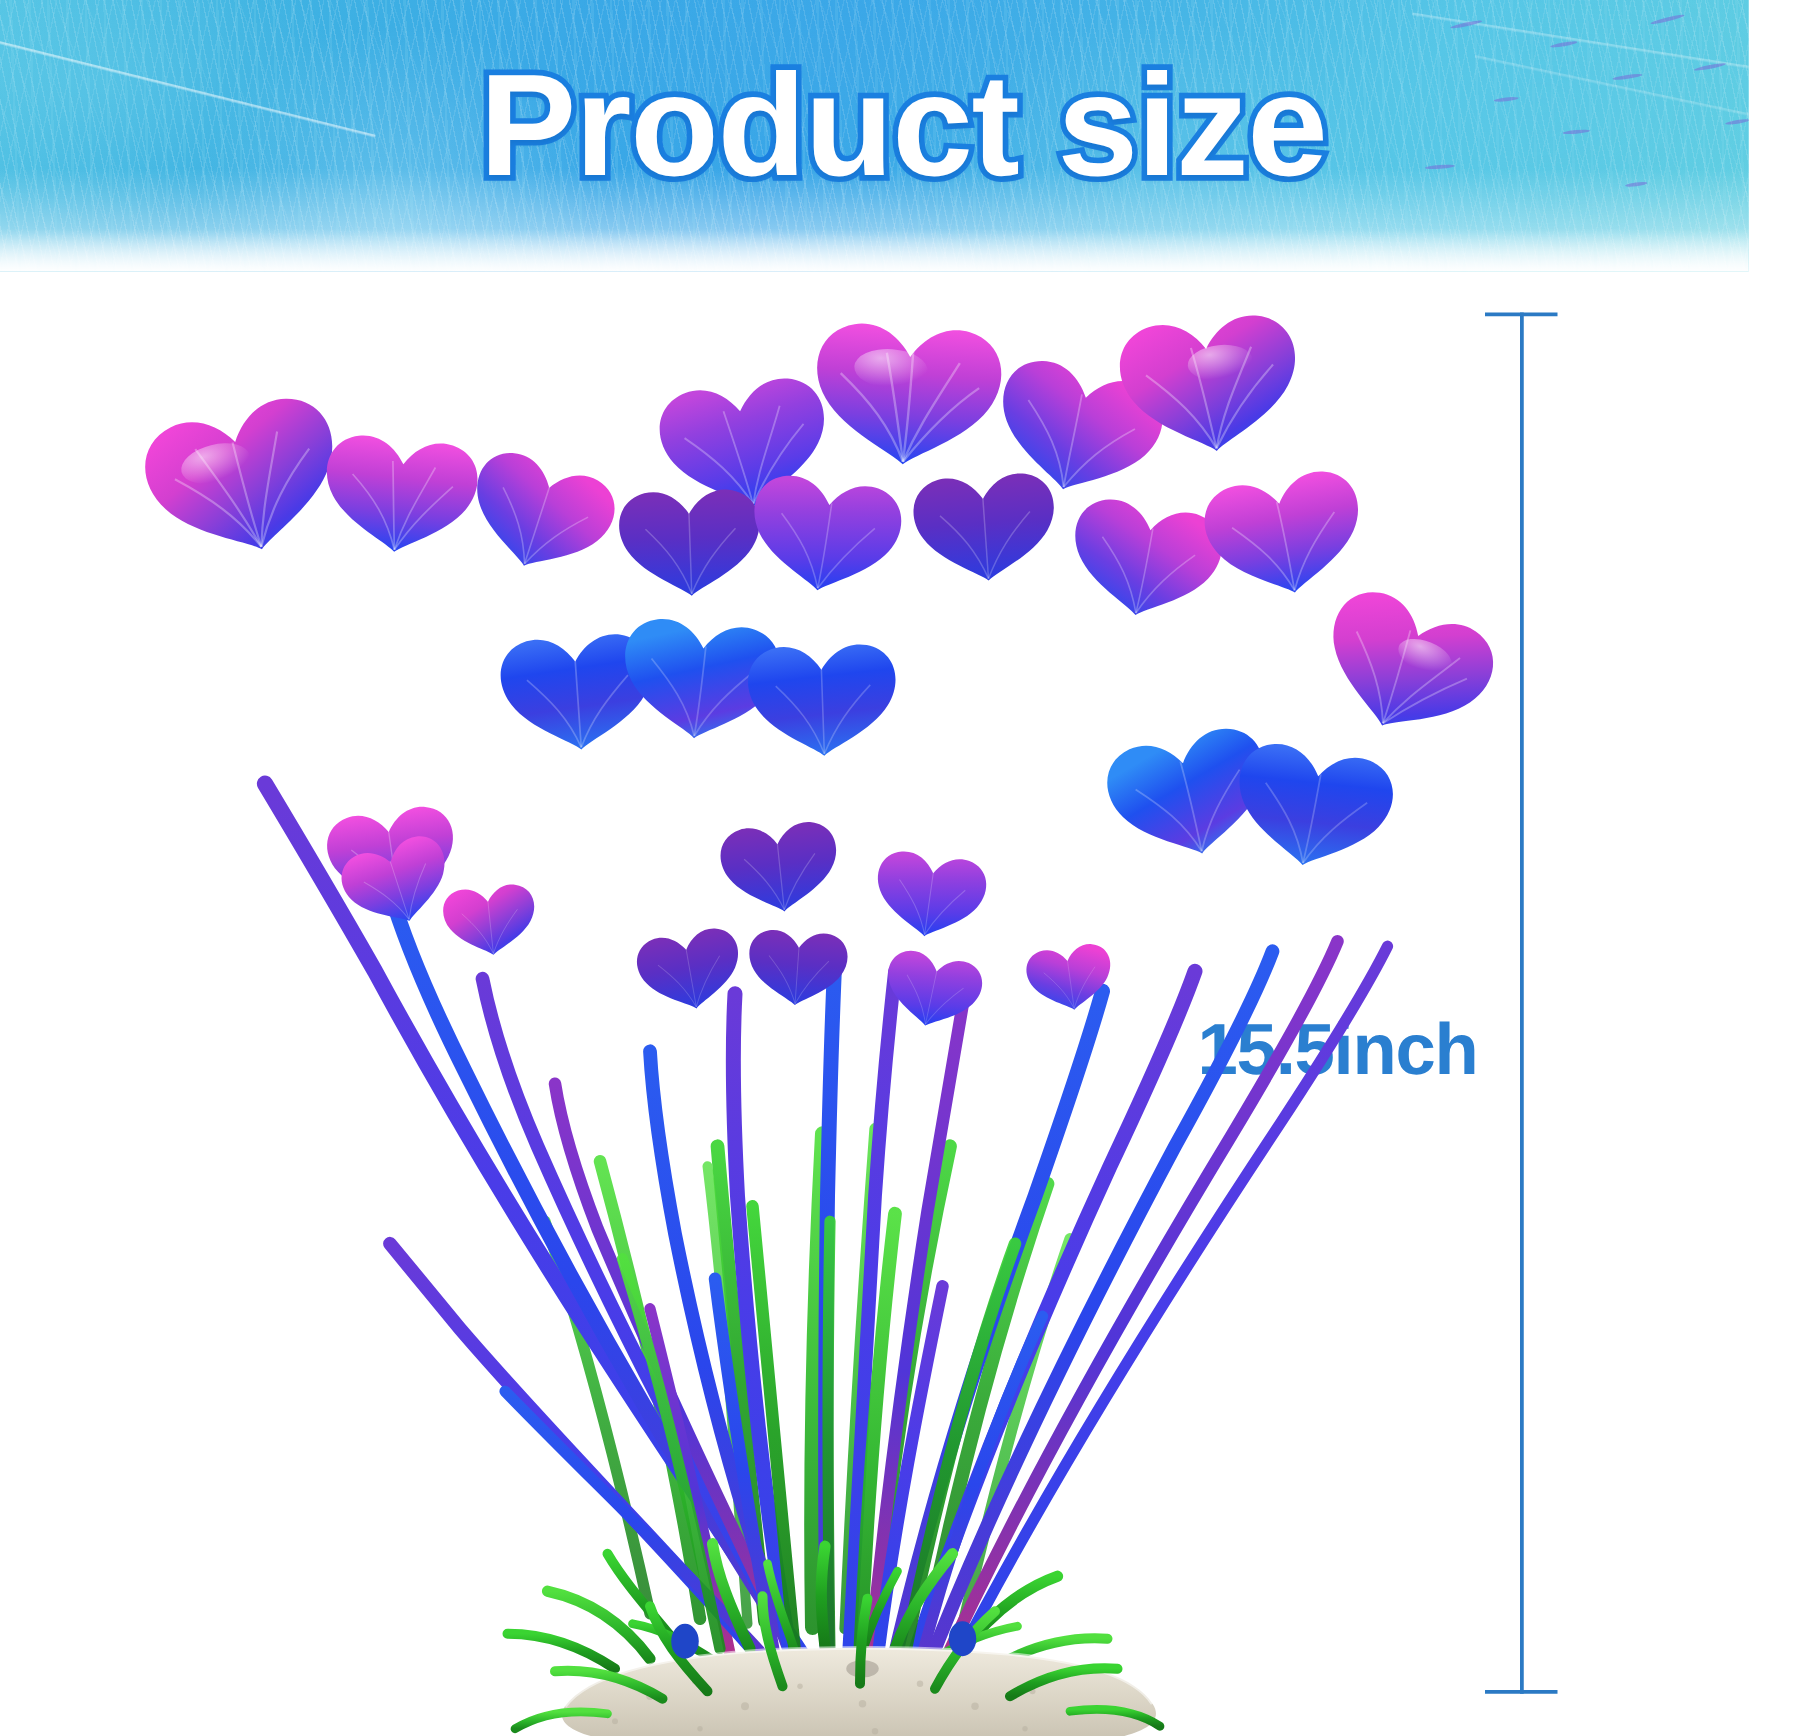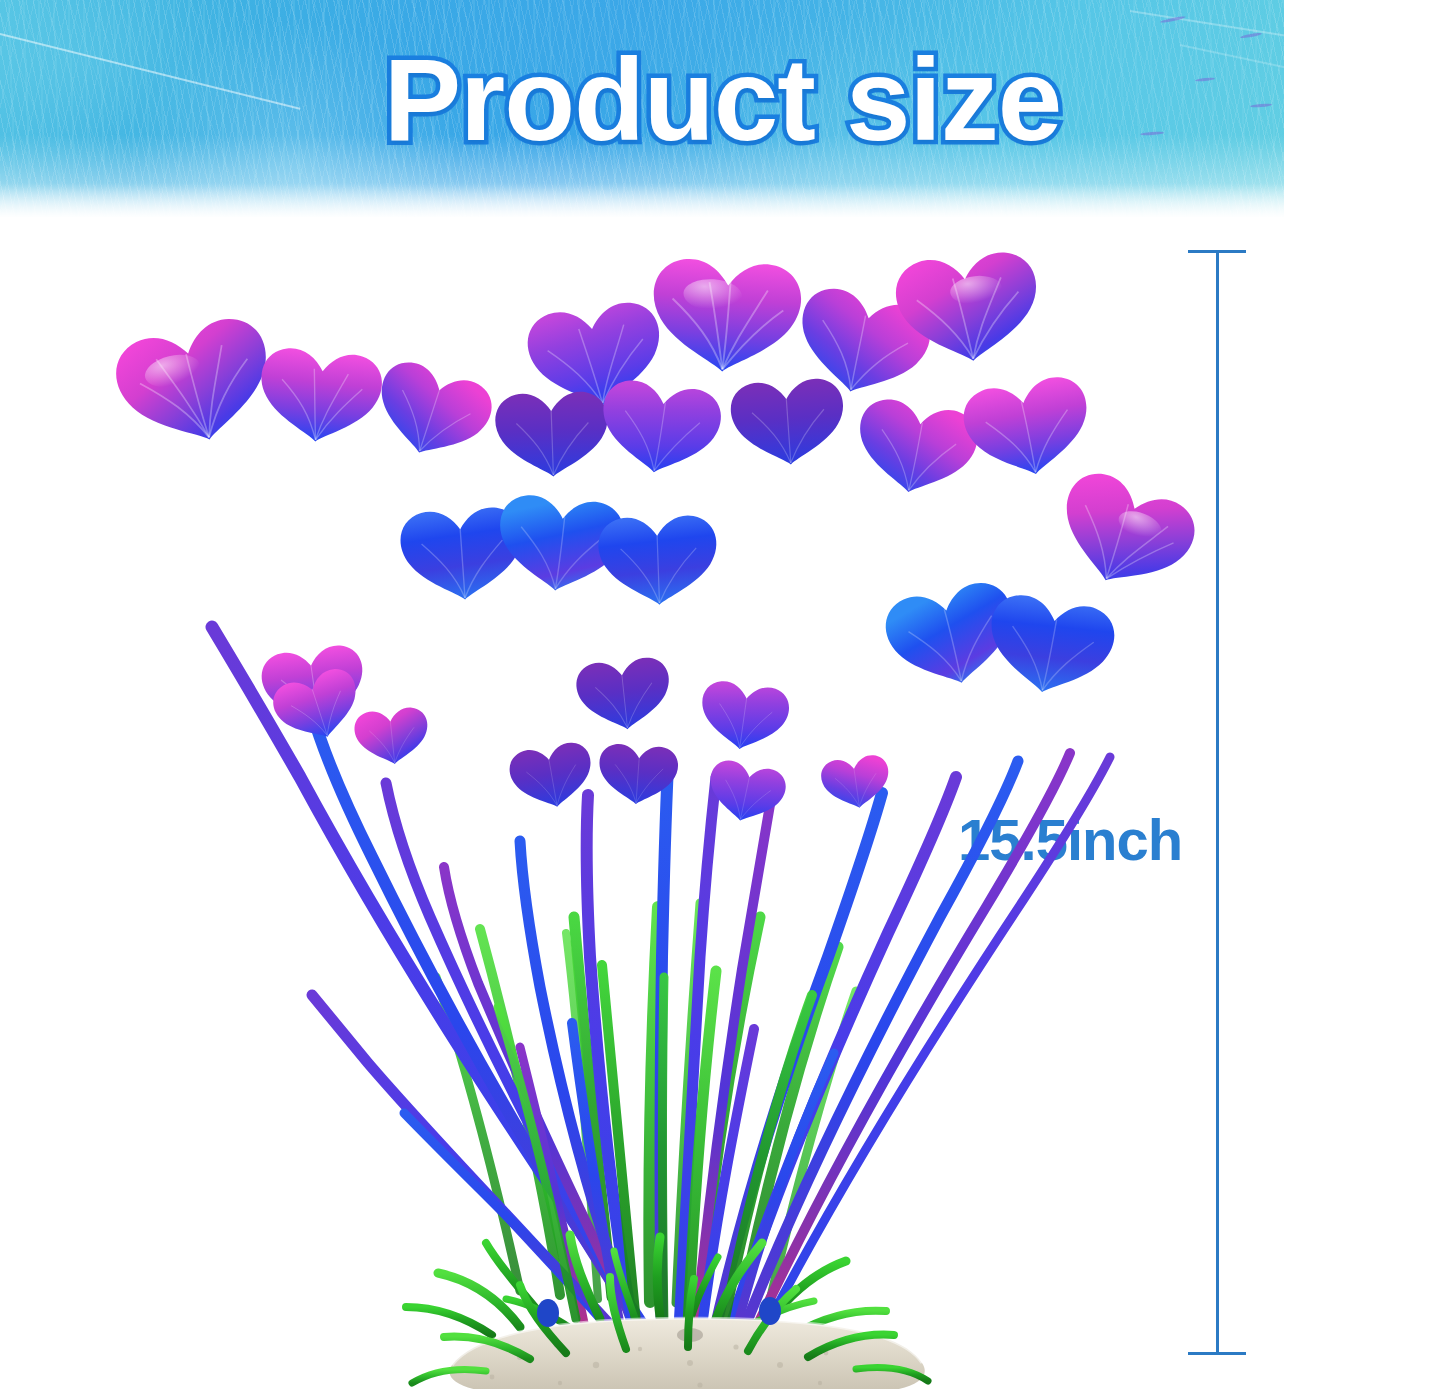--- a/index.html
+++ b/index.html
@@ -6,21 +6,21 @@
   body{
     width:1445px;height:1389px;
     background:#ffffff;
     font-family:"Liberation Sans", sans-serif;
     overflow:hidden;
     position:relative;
   }
 
   
   .banner{
-    position:absolute;left:0;top:0;width:1284px;height:217px;
+    position:absolute;left:0;top:0;width:1399px;height:217px;
     overflow:hidden;
     background:
       linear-gradient(to bottom,
         rgba(255,255,255,0.00) 62%,
         rgba(255,255,255,0.42) 86%,
         rgba(255,255,255,0.80) 100%),
       linear-gradient(115deg,
         #54c4e4 0%,
         #3fb3e2 14%,
         #3aa9e6 30%,

